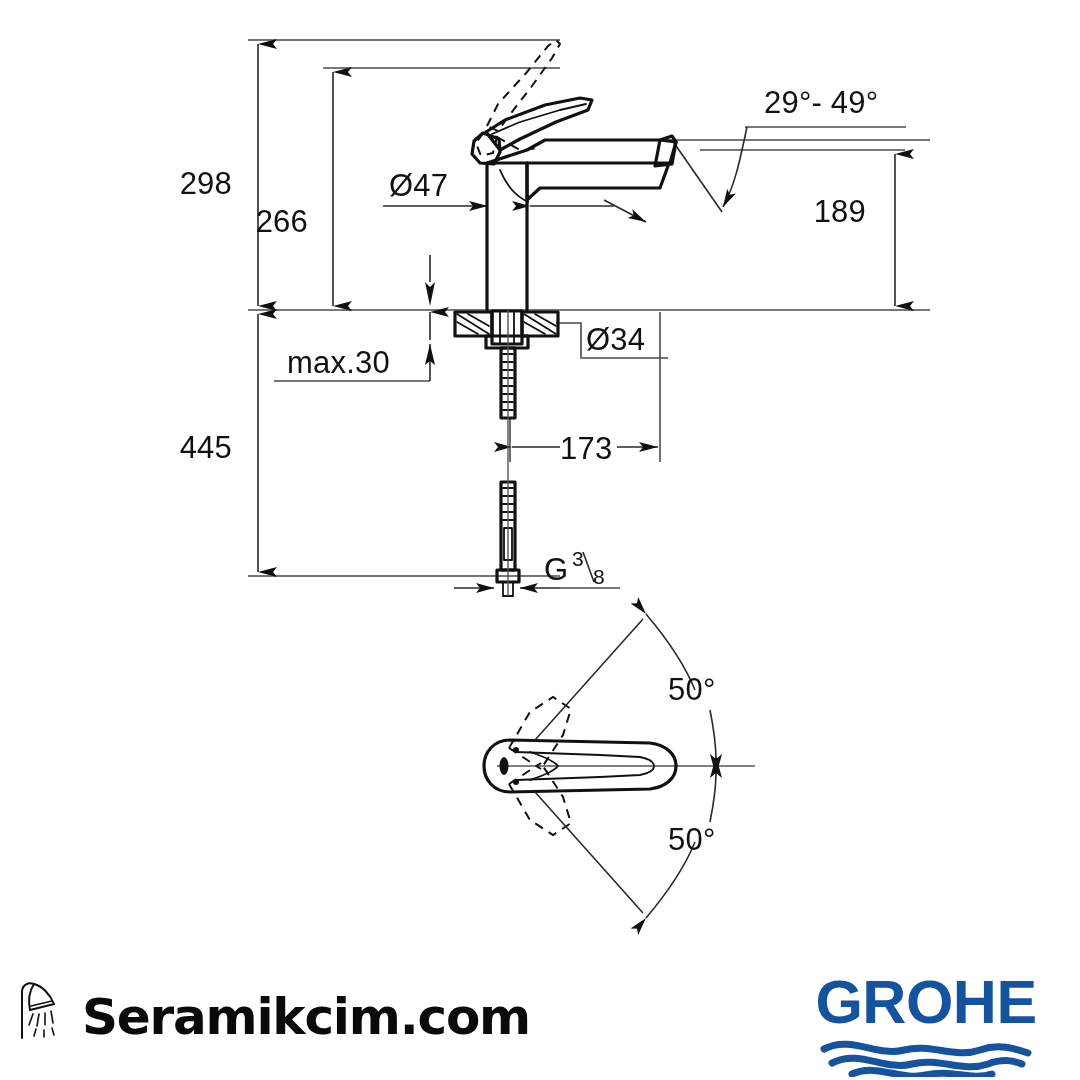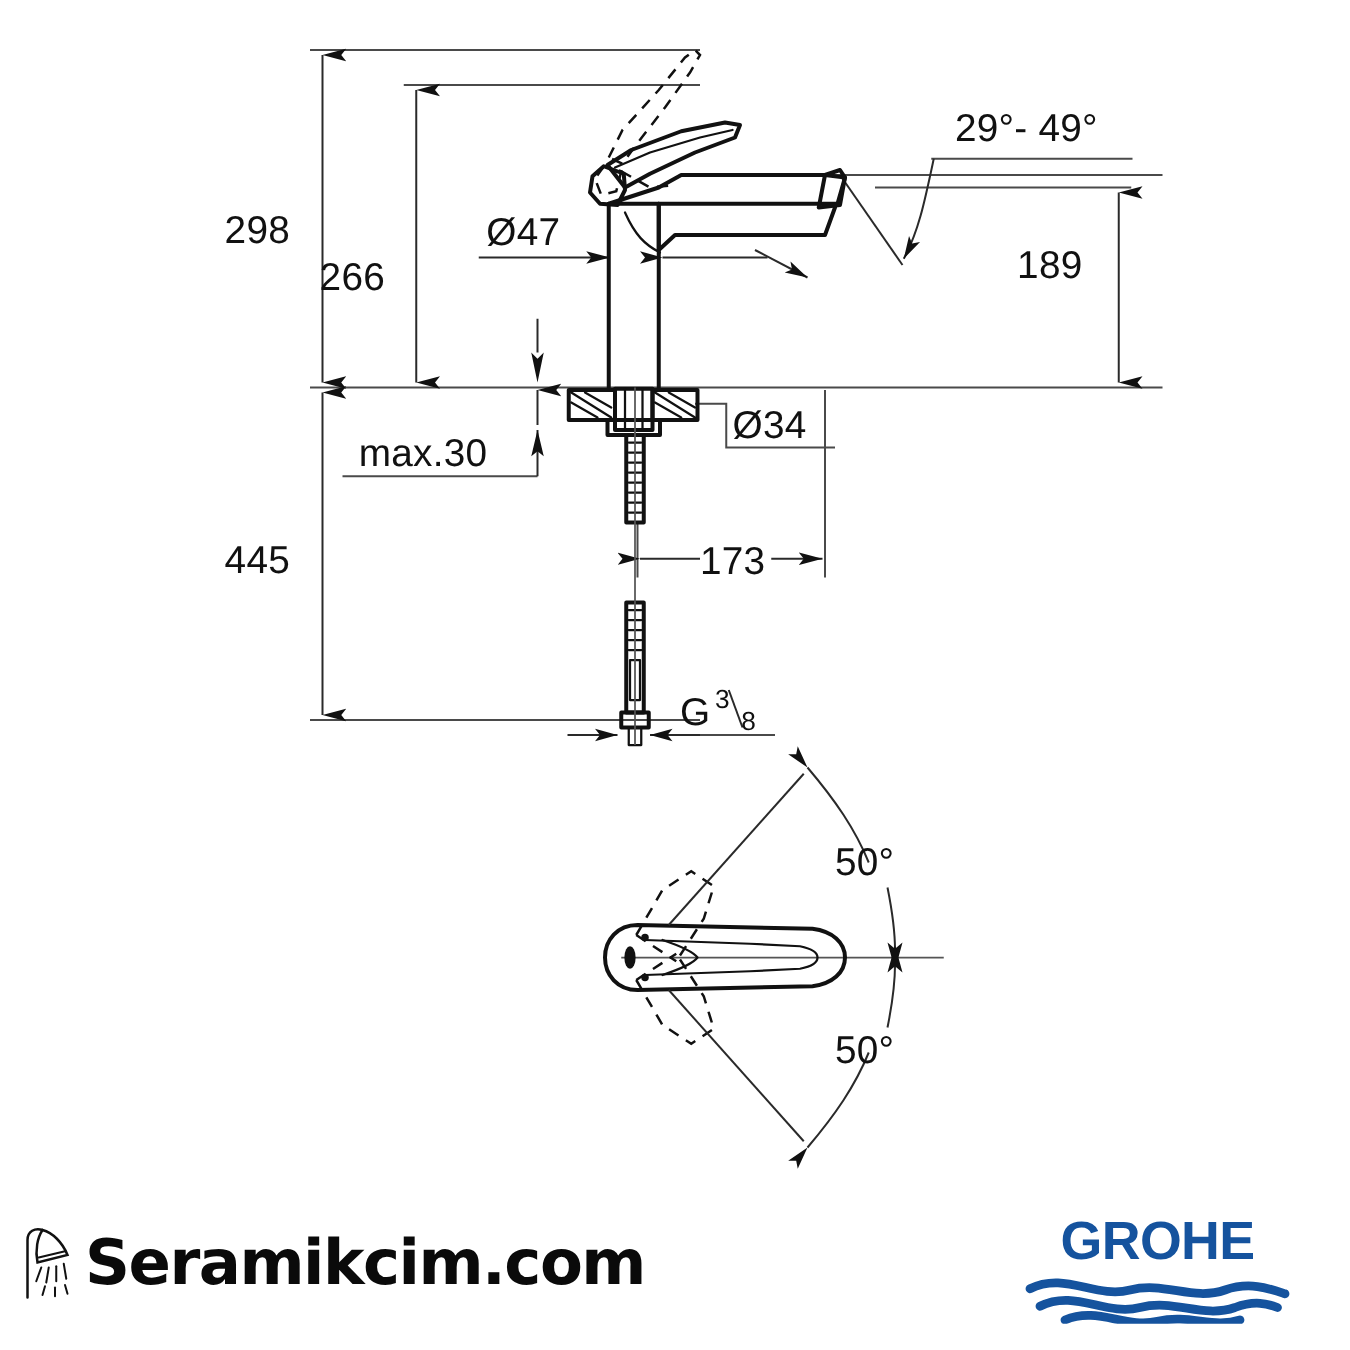--- a/index.html
+++ b/index.html
@@ -84,22 +84,22 @@
     left: 0;
     top: 955;
     width: 1080px;
     height: 125px;
   }
   #seramikcim-logo {
     position: absolute;
     left: 14px;
     top: 978px;
     display: flex;
-    align-items: center;
-    gap: 2px;
+    align-items: flex-end;
+    gap: 16px;
   }
   #shower-icon-wrap {
     width: 58px;
     height: 62px;
     position: relative;
     margin-bottom: 4px;
   }
   #seramikcim-text {
     font-family: "DejaVu Sans", sans-serif;
     font-size: 50px;
@@ -113,21 +113,21 @@
   #grohe-logo {
     position: absolute;
     right: 36px;
     top: 972px;
     width: 236px;
     height: 98px;
   }
   #grohe-wordmark {
     font-family: "Liberation Sans", sans-serif;
     font-weight: 700;
-    font-size: 43px;
+    font-size: 61px;
     letter-spacing: -0.5px;
     line-height: 1;
     text-align: center;
   }
 </style>
 </head>
 <body>
 
 <div id="sheet">
 

